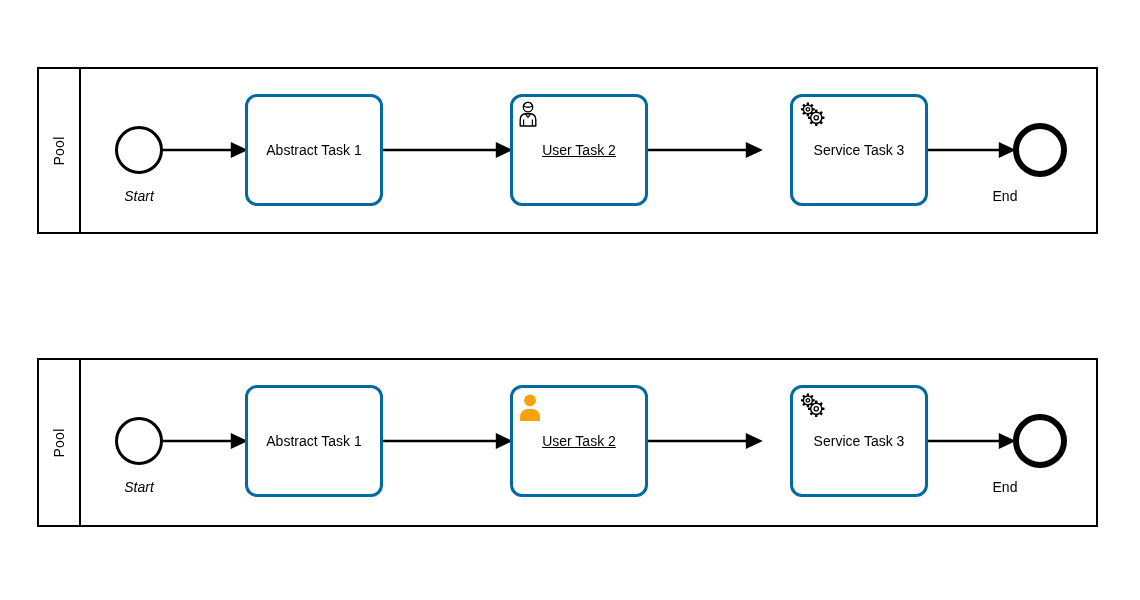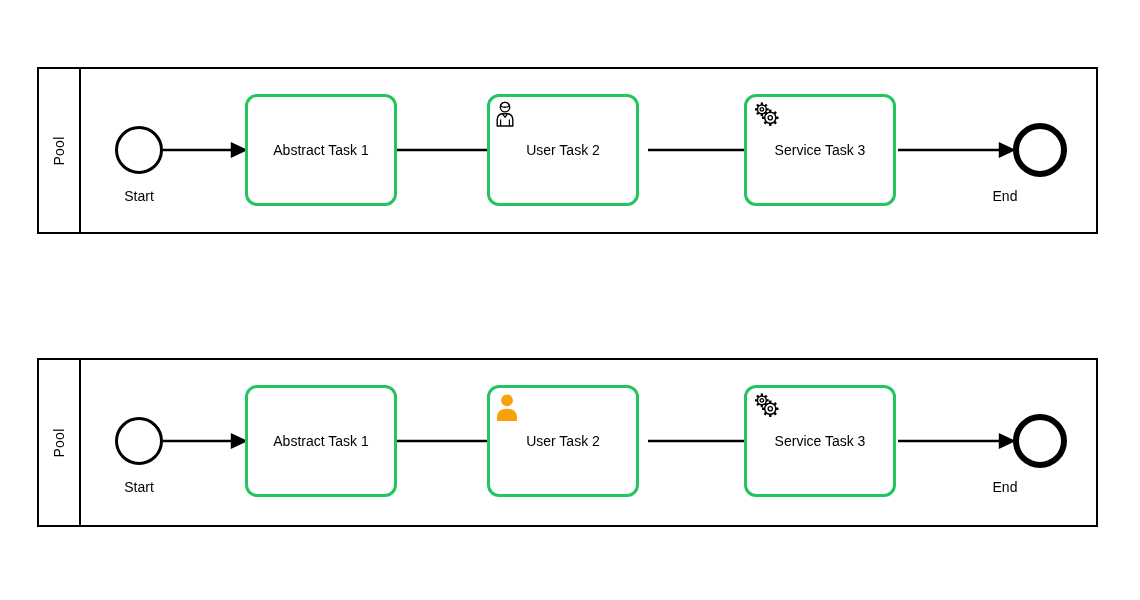--- a/index.html
+++ b/index.html
@@ -20,30 +20,30 @@
   .pool-label{
     transform:rotate(-90deg);font-size:14px;white-space:nowrap;letter-spacing:.3px;
   }
   .flow-svg{position:absolute;left:0;top:0;width:100%;height:100%;pointer-events:none;}
   .event-circle{position:absolute;border-radius:50%;background:#fff;box-sizing:border-box;}
   .start-event{left:76px;top:57px;width:48px;height:48px;border:3px solid #000;}
   .end-event{left:974px;top:54px;width:54px;height:54px;border:6px solid #000;}
   .event-label{
     position:absolute;top:119px;font-size:14px;text-align:center;white-space:nowrap;
   }
-  .start-label{left:50px;width:100px;}
+  .start-label{left:50px;width:100px;font-style:italic;}
   .end-label{left:926px;width:80px;}
   .task{
-    position:absolute;top:25px;width:152px;height:112px;
-    border:3px solid #22c55e;border-radius:12px;background:#fff;box-sizing:border-box;
+    position:absolute;top:25px;width:138px;height:112px;
+    border:3px solid #0369a1;border-radius:12px;background:#fff;box-sizing:border-box;
     display:flex;align-items:center;justify-content:center;
   }
   .task-1{left:206px;}
-  .task-2{left:448px;}
-  .task-3{left:705px;}
+  .task-2{left:471px;text-decoration:underline;}
+  .task-3{left:751px;}
   .task-label{font-size:14px;text-align:center;}
   .task-icon{position:absolute;left:6px;top:4px;}
 </style>
 </head>
 <body>
 
 <div class="canvas">
 
   <div class="pool pool-1">
     <div class="pool-label-band">

